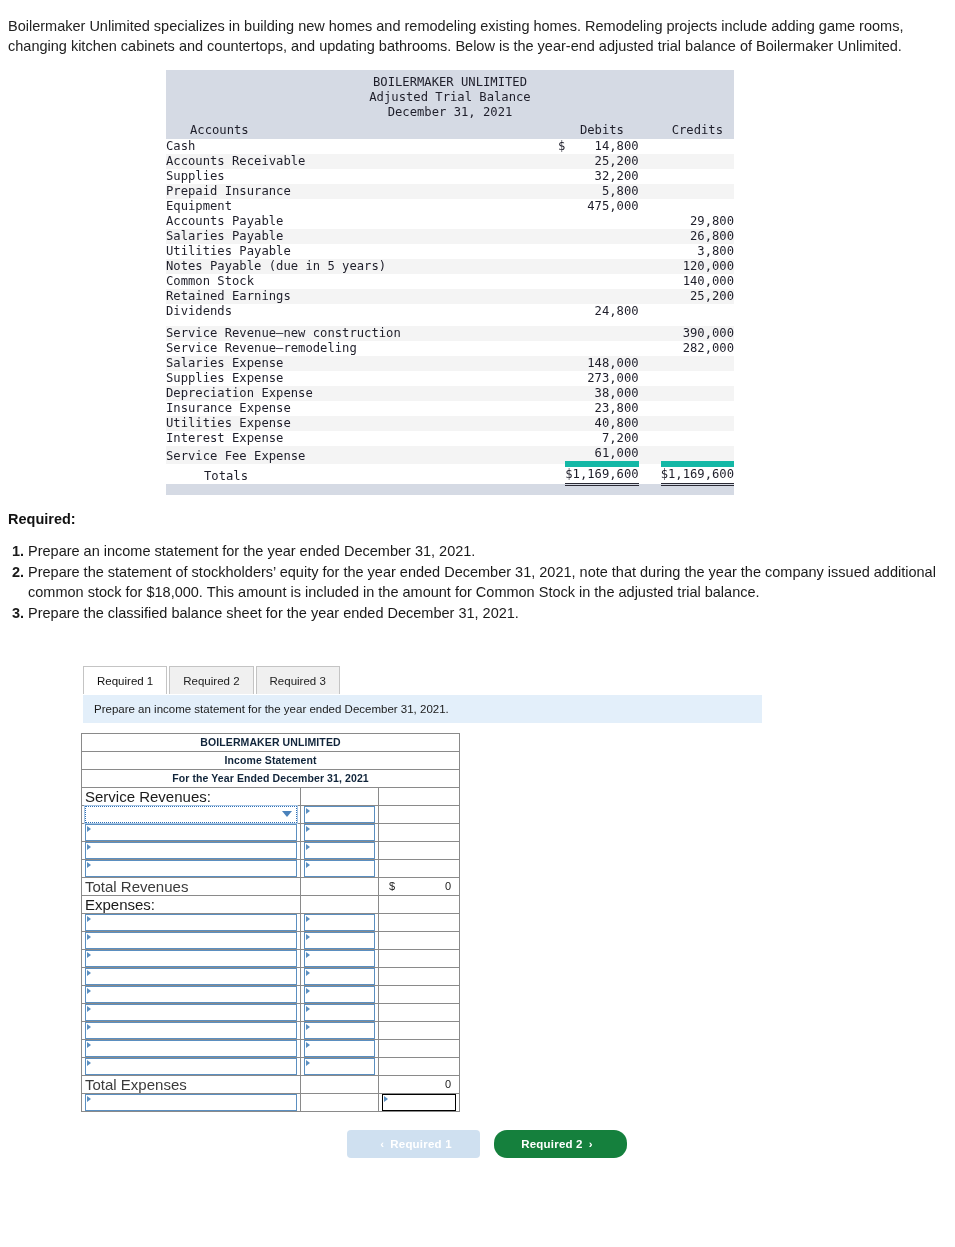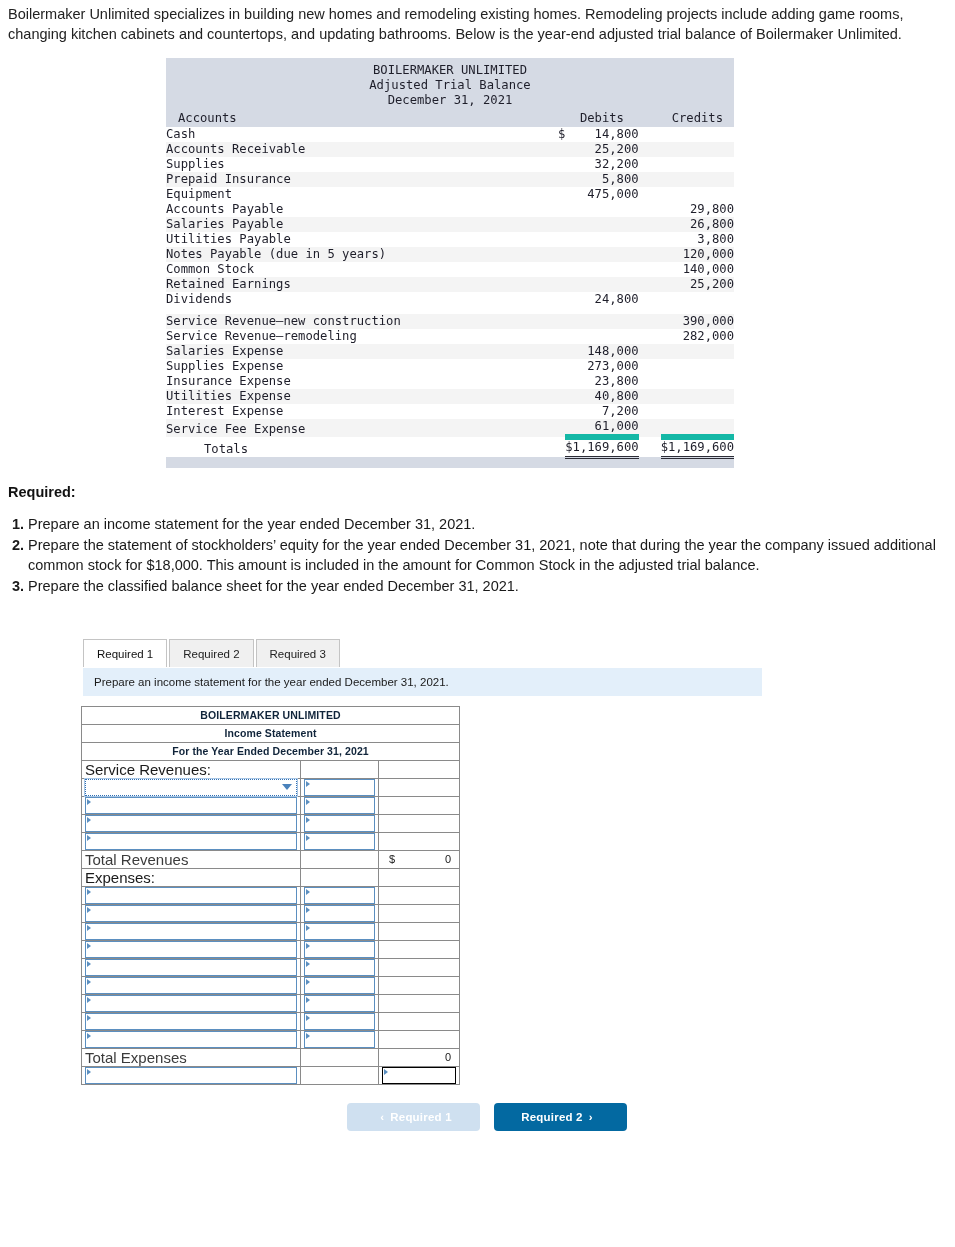--- a/index.html
+++ b/index.html
@@ -10,21 +10,21 @@
     color:#1a1a1a;
     -webkit-font-smoothing:antialiased;
   }
   .page{width:955px;position:relative;}
 
   
   .intro{
     font-size:14.5px;
     line-height:20px;
     color:#222;
-    padding:4px 12px 0 8px;
+    padding:16px 12px 0 8px;
     width:930px;
   }
 
   
   .tb-wrap{
     margin:14px 0 0 166px;
     width:568px;
   }
   table.tb{
     border-collapse:collapse;
@@ -40,21 +40,21 @@
     line-height:15.2px;
     padding-top:1px;
     color:#1e1e2a;
   }
   .tb-title.first td{padding-top:5px;}
   .tb-head td{
     background:#d5dae4;
     line-height:18px;
     padding-bottom:2px;
   }
-  .tb-head .c-acct{padding-left:12px;margin-left:44px;}
+  .tb-head .c-acct{padding-left:24px;margin-left:44px;}
   .tb-head .c-dlab{text-align:center;}
   .tb-head .c-clab{text-align:center;}
   tr.r td{line-height:15px;height:15px;}
   tr.alt td{background:#f4f4f4;}
   tr.white td{background:#ffffff;}
   .c-acct{padding-left:16px;white-space:nowrap;}
   .c-acct.ind{padding-left:38px;}
   .c-ds{width:22px;text-align:right;}
   .c-d{width:72px;text-align:right;padding-right:4px;}
   .c-cs{width:22px;text-align:right;padding-left:18px;}
@@ -187,21 +187,21 @@
   .btn{
     font-size:11.5px;
     font-weight:bold;
     border-radius:4px;
     padding:8px 0;
     width:133px;
     text-align:center;
     letter-spacing:.2px;
   }
   .btn.prev{background:#cfe0f0;color:#ffffff;}
-  .btn.next{background:#0369a1;color:#ffffff;}
+  .btn.next{background:#15803d;color:#ffffff;border-radius:13px;}
   .chev{display:inline-block;padding:0 6px;font-weight:bold;}
   .pad-bottom{height:90px;}
 </style>
 </head>
 <body>
 
 <div class="page">
 
   <div class="intro">Boilermaker Unlimited specializes in building new homes and remodeling existing homes. Remodeling projects include adding game rooms, changing kitchen cabinets and countertops, and updating bathrooms. Below is the year-end adjusted trial balance of Boilermaker Unlimited.</div>
 
@@ -333,20 +333,27 @@
             <td class="c-cs"></td>
             <td class="c-c"></td>
           </tr>
           <tr class="r white">
             <td class="c-acct">Supplies Expense</td>
             <td class="c-ds"></td>
             <td class="c-d">273,000</td>
             <td class="c-cs"></td>
             <td class="c-c"></td>
           </tr>
+          <tr class="r alt">
+            <td class="c-acct">Depreciation Expense</td>
+            <td class="c-ds"></td>
+            <td class="c-d">38,000</td>
+            <td class="c-cs"></td>
+            <td class="c-c"></td>
+          </tr>
           <tr class="r white">
             <td class="c-acct">Insurance Expense</td>
             <td class="c-ds"></td>
             <td class="c-d">23,800</td>
             <td class="c-cs"></td>
             <td class="c-c"></td>
           </tr>
           <tr class="r alt">
             <td class="c-acct">Utilities Expense</td>
             <td class="c-ds"></td>

